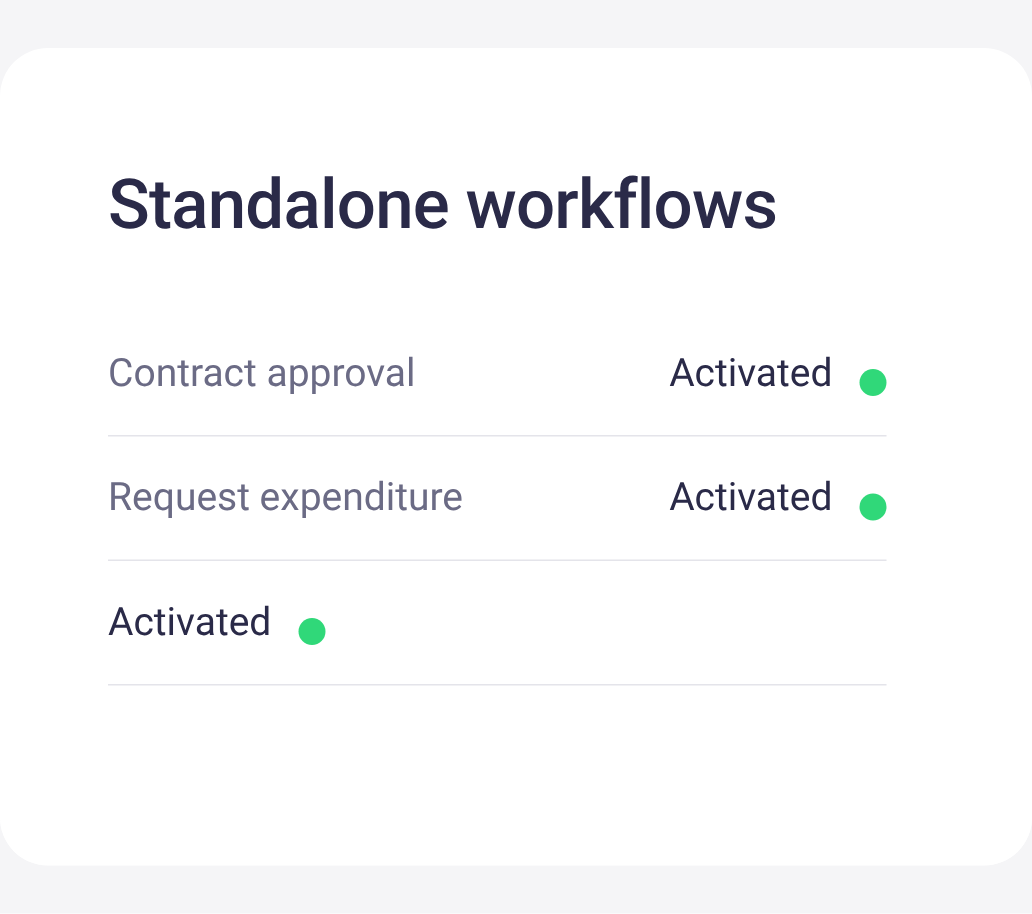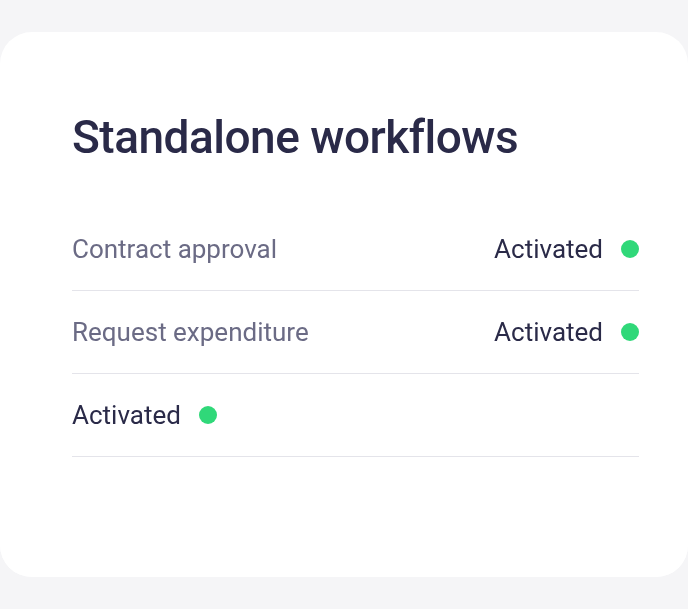--- a/index.html
+++ b/index.html
@@ -16,21 +16,21 @@
       display: flex;
       align-items: center;
       justify-content: center;
     }
     
     .card {
       background: #ffffff;
       border-radius: 32px;
       width: 688px;
       height: 545px;
-      padding: 78px 49px 0 72px;
+      padding: 78px 97px 0 72px;
       position: relative;
       overflow: hidden;
     }
     
     .card::after {
       content: '';
       position: absolute;
       bottom: 0;
       left: 0;
       right: 0;
@@ -65,21 +65,21 @@
     }
     
     .workflow-name {
       font-size: 26px;
       font-weight: 400;
       color: #6b6b85;
     }
     
     .workflow-status-wrap {
       display: flex;
-      align-items: center;
+      align-items: flex-end;
       gap: 18px;
     }
     
     .workflow-status {
       font-size: 26px;
       font-weight: 400;
       color: #2a2a48;
     }
     
     .status-dot {

